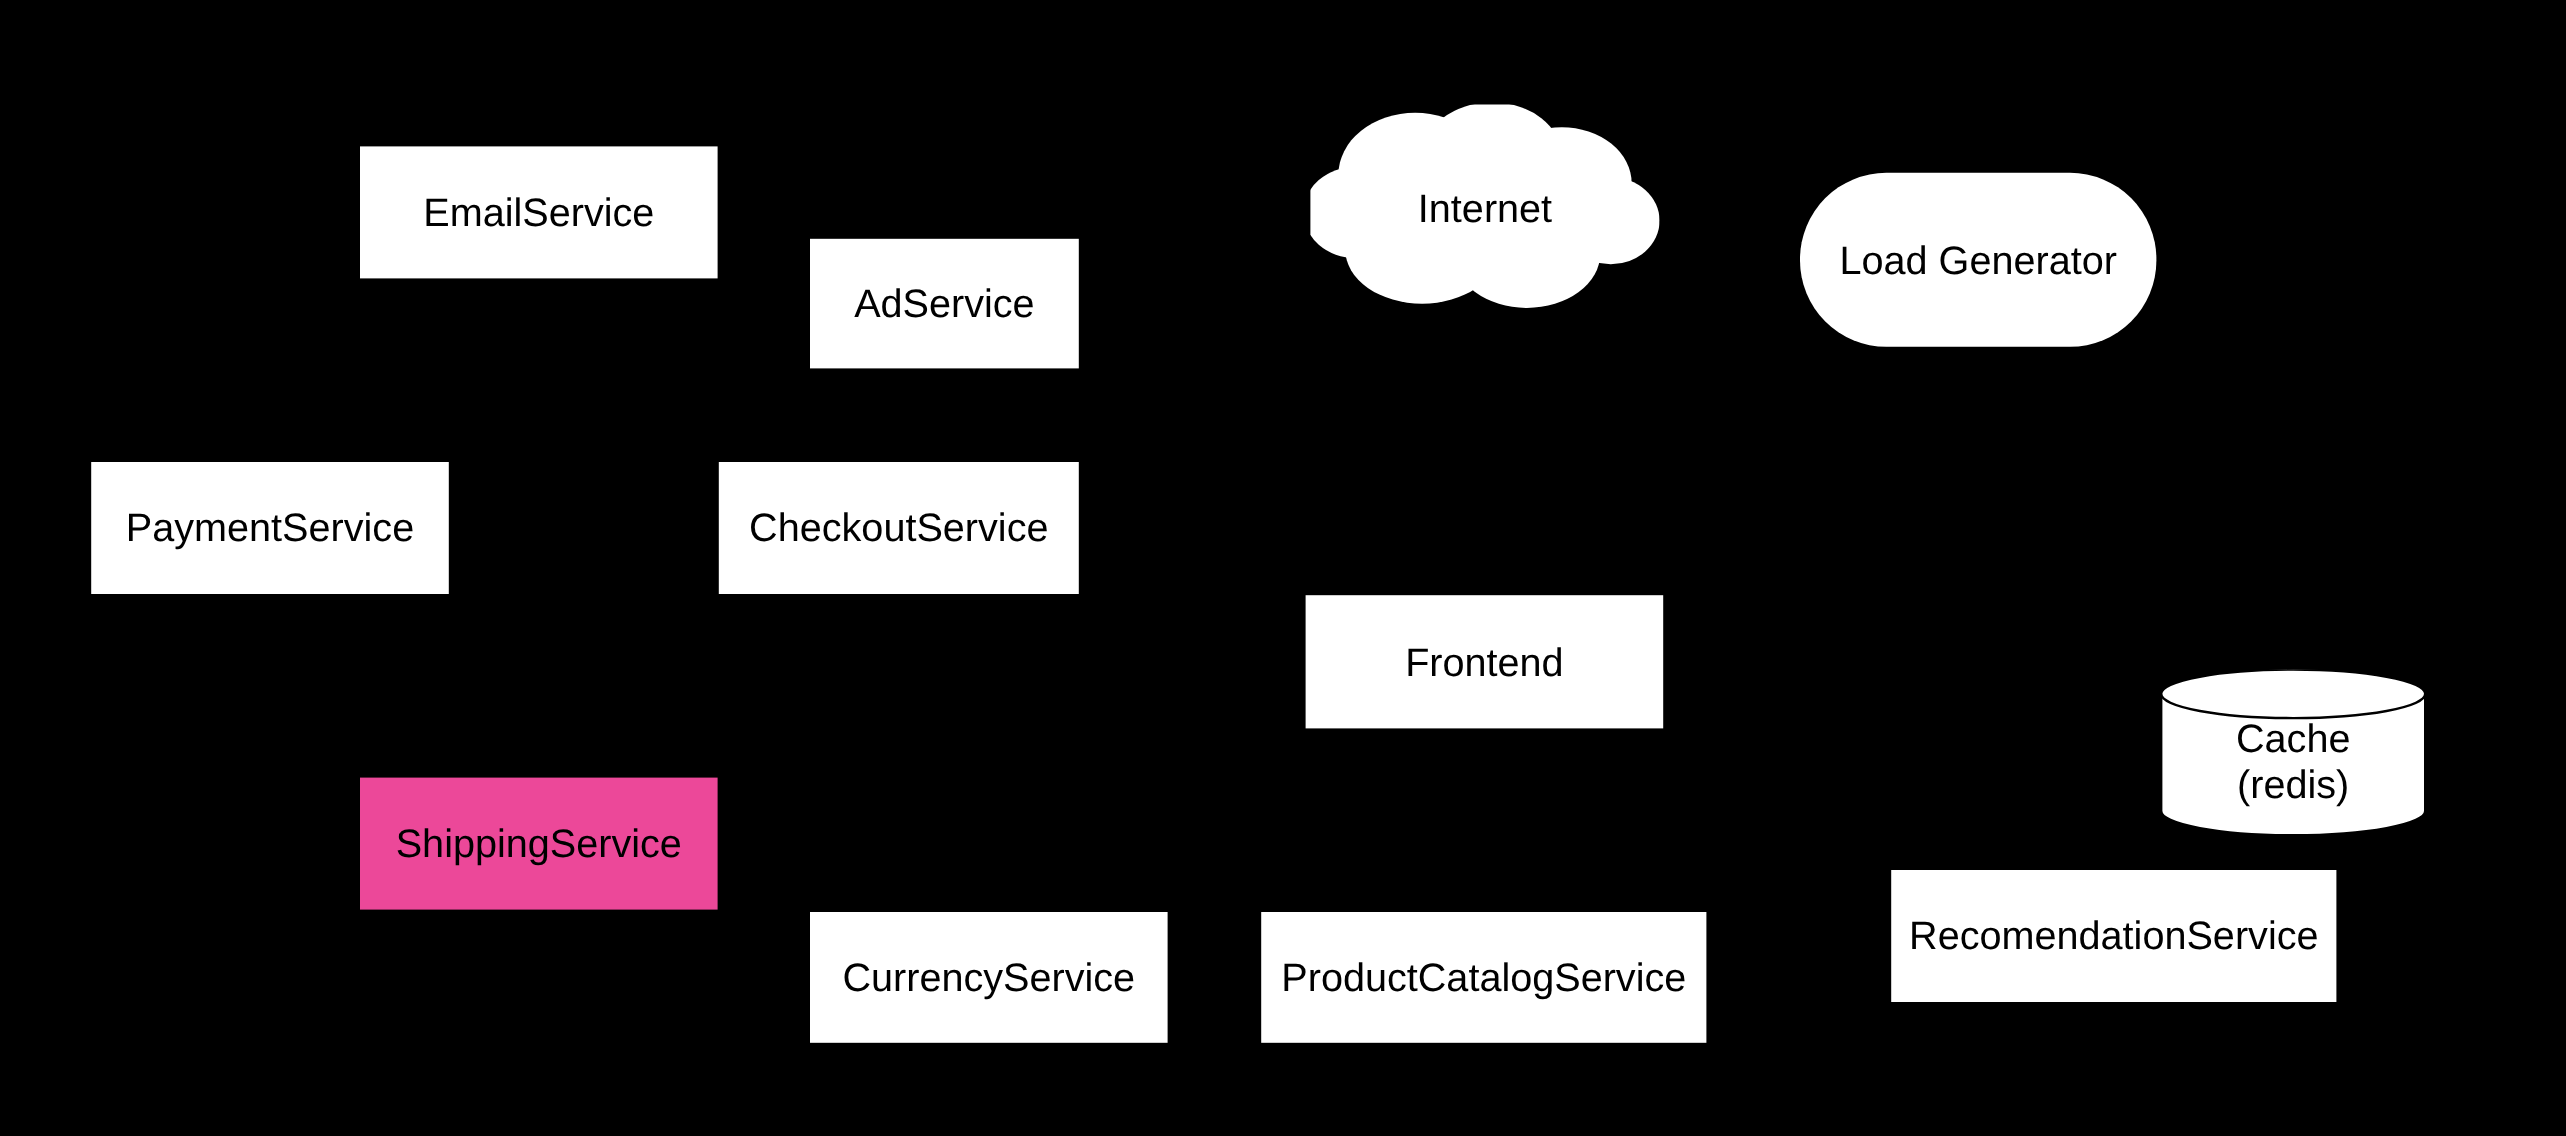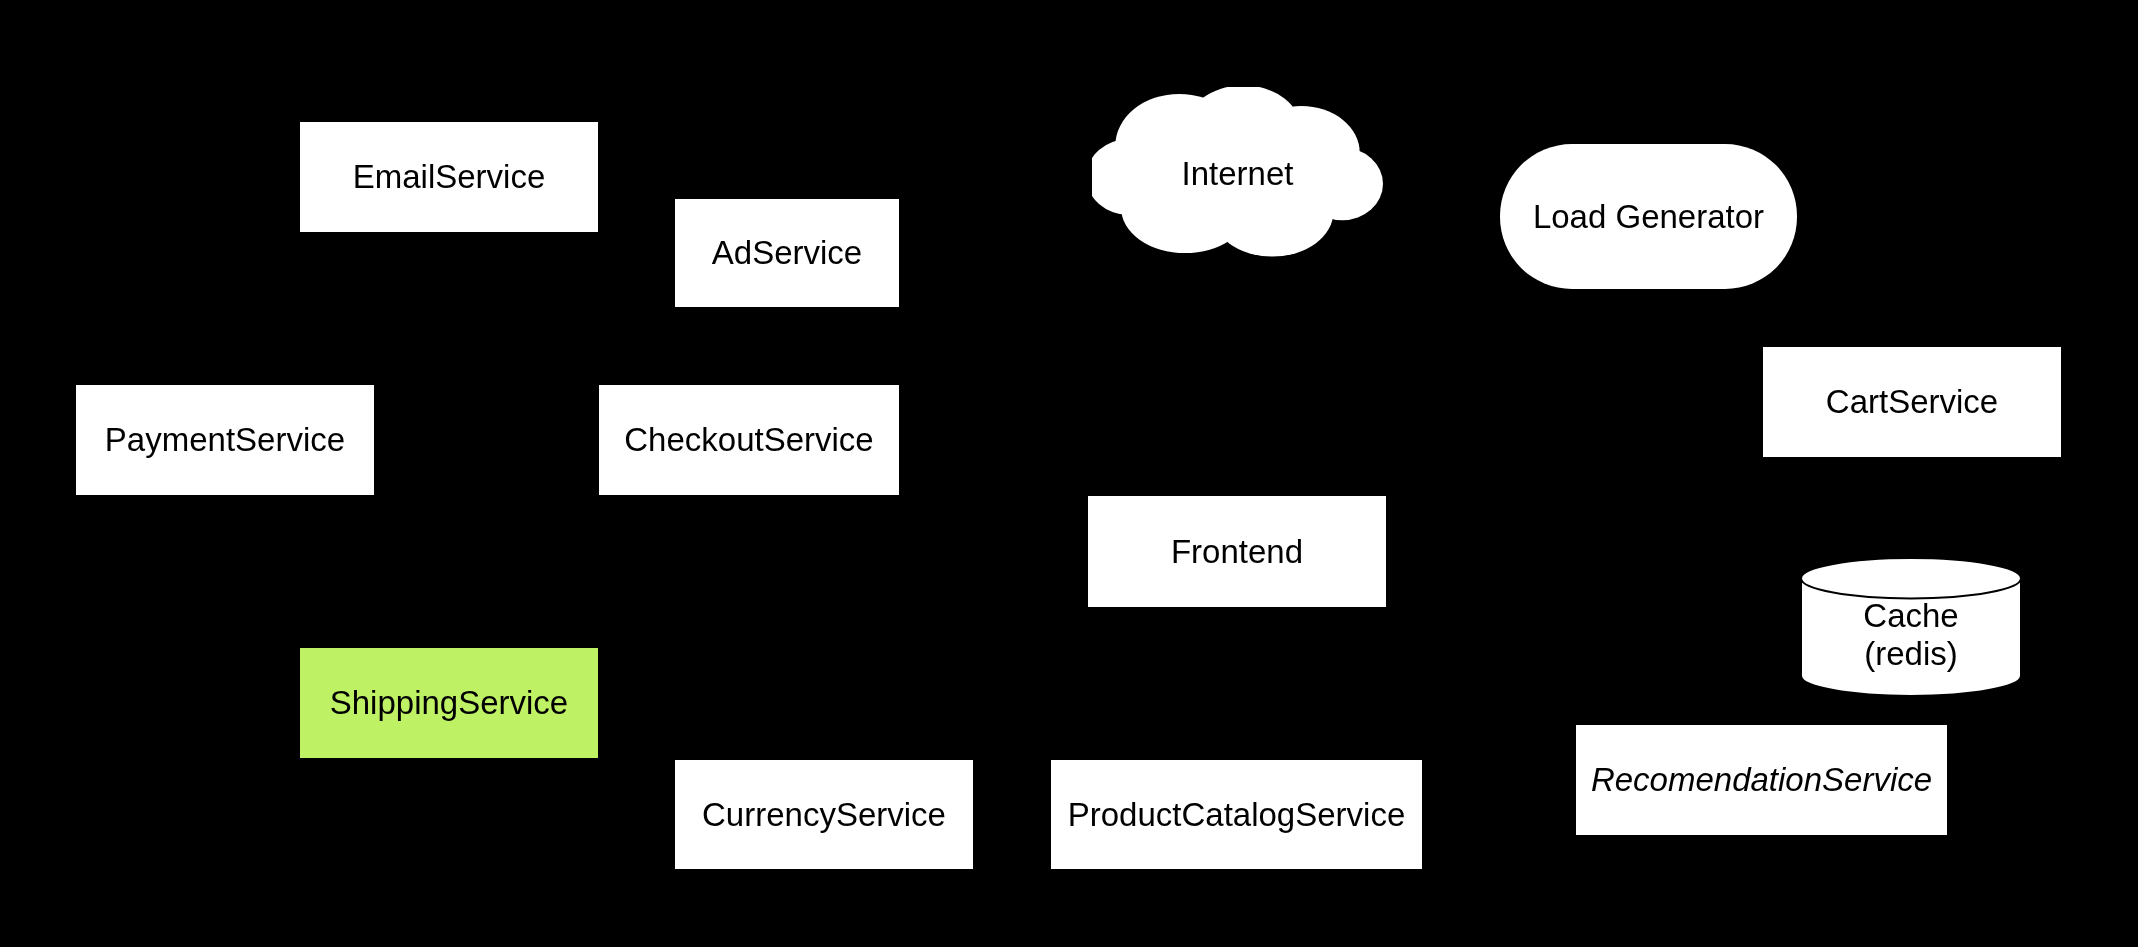--- a/index.html
+++ b/index.html
@@ -85,24 +85,23 @@
         <ellipse cx="209.5" cy="65.7" rx="58.2" ry="46.7" fill="#ffffff"></ellipse>
         <ellipse cx="37.8" cy="90.0" rx="43.6" ry="38.1" fill="#ffffff"></ellipse>
         <ellipse cx="250.3" cy="96.9" rx="40.7" ry="36.3" fill="#ffffff"></ellipse>
         <ellipse cx="93.1" cy="121.1" rx="64.0" ry="45.0" fill="#ffffff"></ellipse>
         <ellipse cx="180.4" cy="124.6" rx="61.1" ry="45.0" fill="#ffffff"></ellipse>
         <ellipse cx="145.5" cy="90.0" rx="116.4" ry="58.8" fill="#ffffff"></ellipse>
       </svg><span class="label" style="color: rgb(0, 0, 0);">Internet</span></div>
     <div class="node rounded" style="left: 1500px; top: 124px; width: 297px; height: 145px; font-size: 33px; background: rgb(255, 255, 255);"><span class="label" style="color: rgb(0, 0, 0);">Load Generator</span></div>
     <div class="node rect" style="left: 76px; top: 385px; width: 298px; height: 110px; font-size: 33px; background: rgb(255, 255, 255);"><span class="label" style="color: rgb(0, 0, 0);">PaymentService</span></div>
     <div class="node rect" style="left: 599px; top: 385px; width: 300px; height: 110px; font-size: 33px; background: rgb(255, 255, 255);"><span class="label" style="color: rgb(0, 0, 0);">CheckoutService</span></div>
-    <div class="node rect" style="left: 1763px; top: 347px; width: 298px; height: 110px; font-size: 33px; background: rgb(255, 255, 255);"><span class="label" style="color: rgb(0, 0, 0);">CartService</span></div>
     <div class="node rect" style="left: 1088px; top: 496px; width: 298px; height: 111px; font-size: 33px; background: rgb(255, 255, 255);"><span class="label" style="color: rgb(0, 0, 0);">Frontend</span></div>
     <div class="node cylinder" style="left: 1800px; top: 558px; width: 222px; height: 139px; font-size: 33px;"><svg viewBox="0 0 222 139" preserveAspectRatio="none">
         <path d="M 1,20.2 L 1,117.8 A 110.0,20.2 0 0 0 221.0,117.8 L 221.0,20.2 Z" fill="#ffffff" stroke="#000000" stroke-width="2"></path>
         <ellipse cx="111.0" cy="20.2" rx="110.0" ry="20.2" fill="#ffffff" stroke="#000000" stroke-width="2"></ellipse>
       </svg><span class="label" style="color: rgb(0, 0, 0);">Cache
 (redis)</span></div>
-    <div class="node rect" style="left: 300px; top: 648px; width: 298px; height: 110px; font-size: 33px; background: #bef264;"><span class="label" style="color: rgb(0, 0, 0);">ShippingService</span></div>
+    <div class="node rect" style="left: 300px; top: 648px; width: 298px; height: 110px; font-size: 33px; background: #ec4899;"><span class="label" style="color: rgb(0, 0, 0);">ShippingService</span></div>
     <div class="node rect" style="left: 675px; top: 760px; width: 298px; height: 109px; font-size: 33px; background: rgb(255, 255, 255);"><span class="label" style="color: rgb(0, 0, 0);">CurrencyService</span></div>
     <div class="node rect" style="left: 1051px; top: 760px; width: 371px; height: 109px; font-size: 33px; background: rgb(255, 255, 255);"><span class="label" style="color: rgb(0, 0, 0);">ProductCatalogService</span></div>
-    <div class="node rect" style="left: 1576px; top: 725px; width: 371px; height: 110px; font-size: 33px; background: rgb(255, 255, 255); font-style: italic;"><span class="label" style="color: rgb(0, 0, 0);">RecomendationService</span></div>
+    <div class="node rect" style="left: 1576px; top: 725px; width: 371px; height: 110px; font-size: 33px; background: rgb(255, 255, 255);"><span class="label" style="color: rgb(0, 0, 0);">RecomendationService</span></div>
   </div>
 
 </body></html>

